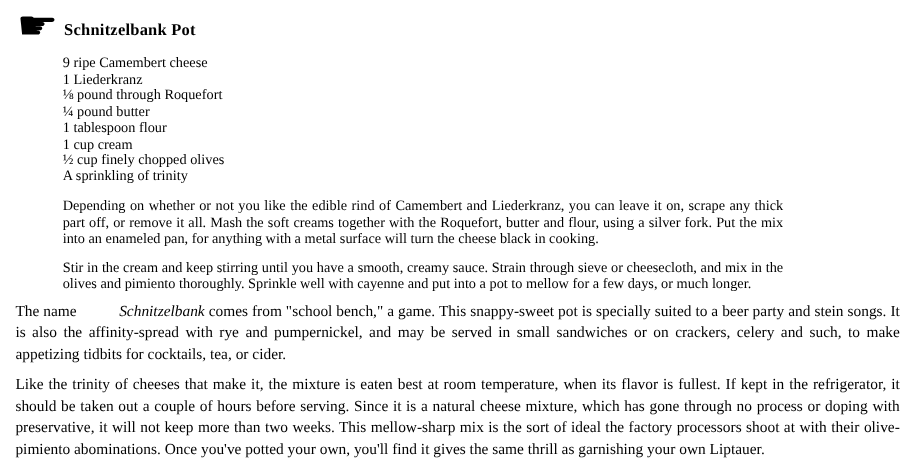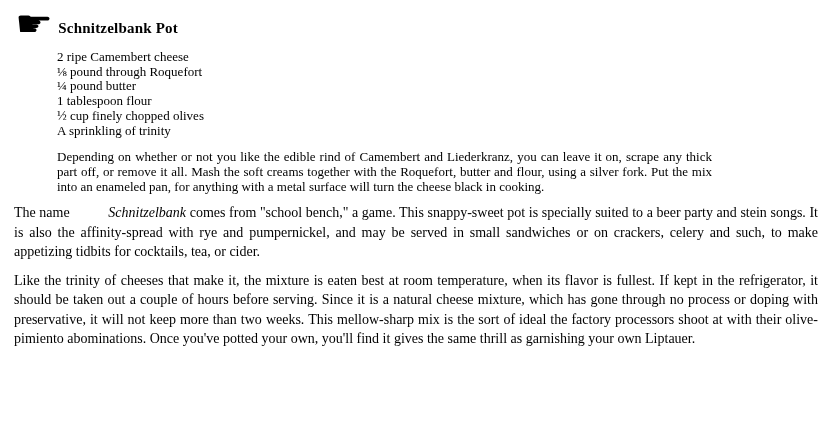--- a/index.html
+++ b/index.html
@@ -63,27 +63,30 @@
 <body>
 
 <div class="page">
 
   <div class="recipe-header">
     <span class="manicule">☛</span>
     <h1 class="recipe-title">Schnitzelbank Pot</h1>
   </div>
 
   <div class="ingredients">
-    <div class="ingredient-line">2 ripe Camembert cheese</div>
+    <div class="ingredient-line">9 ripe Camembert cheese</div>
+    <div class="ingredient-line">1 Liederkranz</div>
     <div class="ingredient-line">⅛ pound through Roquefort</div>
     <div class="ingredient-line">¼ pound butter</div>
     <div class="ingredient-line">1 tablespoon flour</div>
+    <div class="ingredient-line">1 cup cream</div>
     <div class="ingredient-line">½ cup finely chopped olives</div>
     <div class="ingredient-line">A sprinkling of trinity</div>
   </div>
 
   <p class="method-para">Depending on whether or not you like the edible rind of Camembert and Liederkranz, you can leave it on, scrape any thick part off, or remove it all. Mash the soft creams together with the Roquefort, butter and flour, using a silver fork. Put the mix into an enameled pan, for anything with a metal surface will turn the cheese black in cooking.</p>
+  <p class="method-para">Stir in the cream and keep stirring until you have a smooth, creamy sauce. Strain through sieve or cheesecloth, and mix in the olives and pimiento thoroughly. Sprinkle well with cayenne and put into a pot to mellow for a few days, or much longer.</p>
 
   <p class="commentary-para"><span>The name </span><i class="italic-term">Schnitzelbank</i><span> comes from "school bench," a game. This snappy-sweet pot is specially suited to a beer party and stein songs. It is also the affinity-spread with rye and pumpernickel, and may be served in small sandwiches or on crackers, celery and such, to make appetizing tidbits for cocktails, tea, or cider.</span></p>
 
   <p class="commentary-para">Like the trinity of cheeses that make it, the mixture is eaten best at room temperature, when its flavor is fullest. If kept in the refrigerator, it should be taken out a couple of hours before serving. Since it is a natural cheese mixture, which has gone through no process or doping with preservative, it will not keep more than two weeks. This mellow-sharp mix is the sort of ideal the factory processors shoot at with their olive-pimiento abominations. Once you've potted your own, you'll find it gives the same thrill as garnishing your own Liptauer.</p>
 
 </div>
 
 </body></html>

